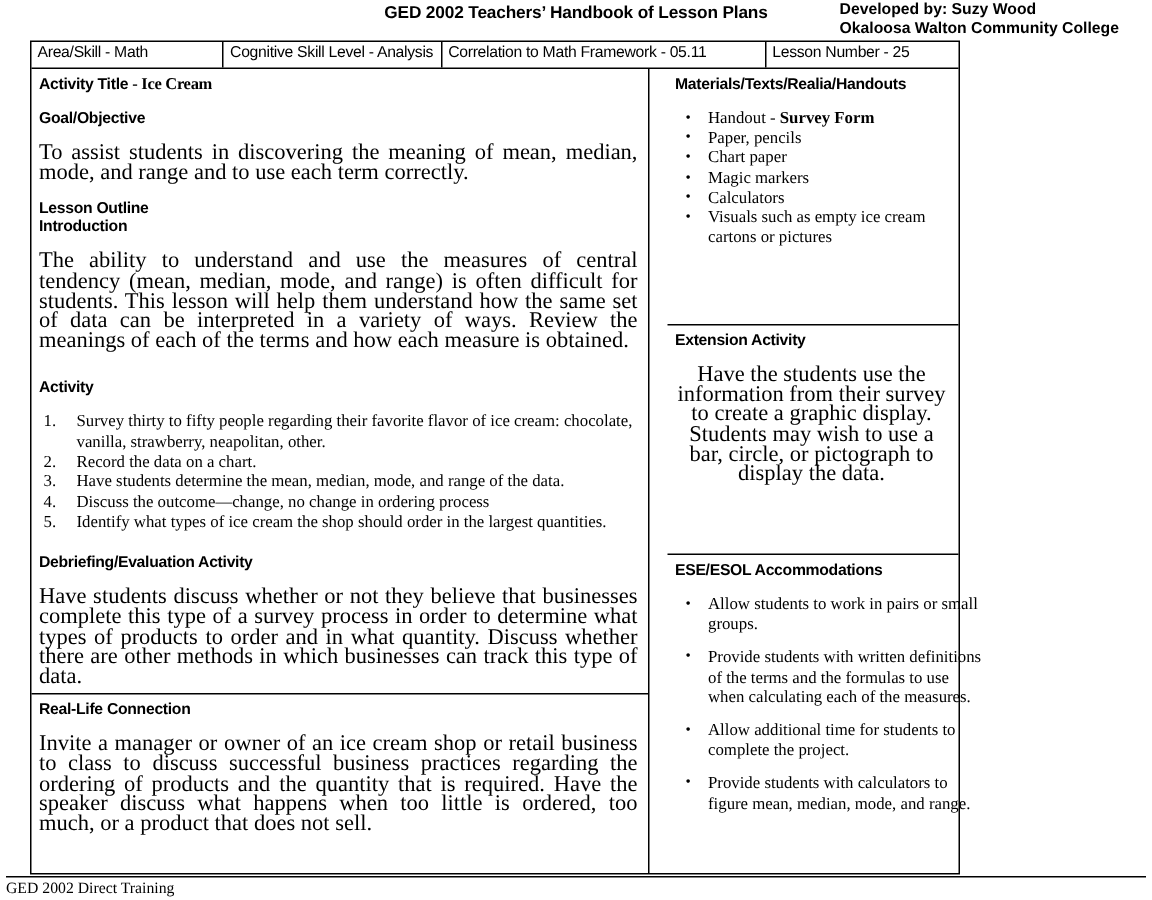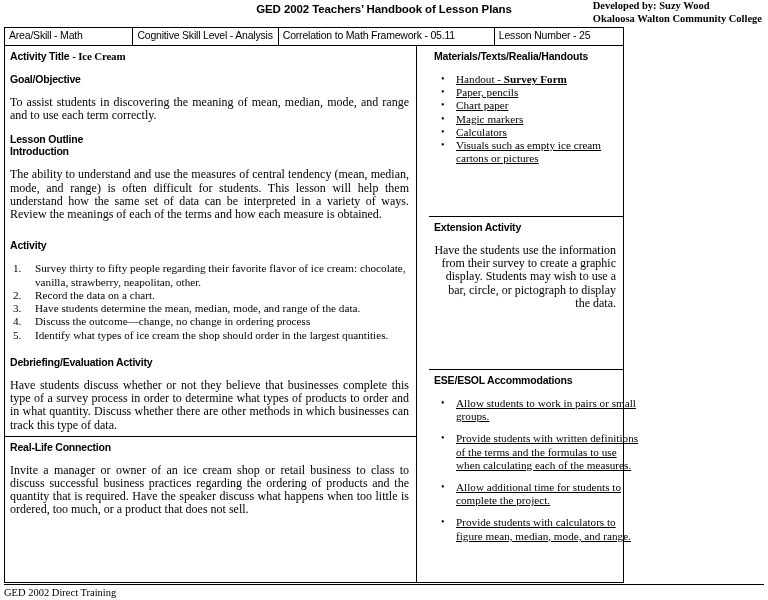--- a/index.html
+++ b/index.html
@@ -13,21 +13,21 @@
     overflow: hidden;
     font-family: "Liberation Serif", serif;
     color: #000000;
   }
 
   .page {
     position: relative;
     width: 768px;
     height: 600px;
     box-sizing: border-box;
-    padding: 0 4px;
+    padding: 0 20px;
   }
 
   
   .masthead {
     position: relative;
     height: 27px;
   }
   .masthead-title {
     position: absolute;
     left: 0;
@@ -37,21 +37,21 @@
     font-family: "Liberation Sans", sans-serif;
     font-weight: bold;
     font-size: 11.5px;
     letter-spacing: -0.1px;
   }
   .masthead-right {
     position: absolute;
     right: 2px;
     top: 0px;
     text-align: left;
-    font-family: Liberation Serif, serif;
+    font-family: Liberation Sans, sans-serif;
     font-weight: bold;
     font-size: 10.5px;
     line-height: 12.5px;
   }
 
   
   .doc-table {
     position: relative;
     border: 1.5px solid #000;
     border-collapse: collapse;
@@ -114,21 +114,21 @@
     letter-spacing: -0.2px;
     margin: 0;
   }
   .h-bold .serif-run {
     font-family: "Liberation Serif", serif;
     font-weight: bold;
     font-size: 11px;
   }
   .para {
     font-family: "Liberation Serif", serif;
-    font-size: 12px;
+    font-size: 15px;
     line-height: 13.2px;
     margin: 0;
     text-align: justify;
   }
   .gap-s { height: 7px; }
   .gap-m { height: 11px; }
   .gap-xs { height: 3px; }
 
   ol.numlist {
     margin: 0;
@@ -155,21 +155,20 @@
     margin: 0;
     padding: 0;
     list-style: none;
     font-family: "Liberation Serif", serif;
     font-size: 11.2px;
     line-height: 13.2px;
   }
   ul.bullets > li {
     position: relative;
     padding-left: 22px;
-    text-decoration: underline;
   }
   ul.bullets > li::before {
     content: "\2022";
     position: absolute;
     left: 7px;
     top: -1px;
     font-size: 10px;
   }
   ul.bullets.spaced > li { margin-bottom: 9px; }
   ul.bullets .b-strong {
@@ -294,21 +293,21 @@
             </li>
             <li>
               <span>Visuals such as empty ice cream cartons or pictures</span>
             </li>
           </ul>
         </div>
 
         <div class="sec" style="flex:0 0 153px;">
           <div class="h-bold">Extension Activity</div>
           <div class="gap-m"></div>
-          <div class="para" style="text-align:right;">Have the students use the information from their survey to create a graphic display. Students may wish to use a bar, circle, or pictograph to display the data.</div>
+          <div class="para" style="text-align:center;">Have the students use the information from their survey to create a graphic display. Students may wish to use a bar, circle, or pictograph to display the data.</div>
         </div>
 
         <div class="sec" style="flex:1 1 auto;">
           <div class="h-bold">ESE/ESOL Accommodations</div>
           <div class="gap-m"></div>
           <ul class="bullets spaced" style="width:206px;">
             <li>
               <span>Allow students to work in pairs or small groups.</span>
             </li>
             <li>

